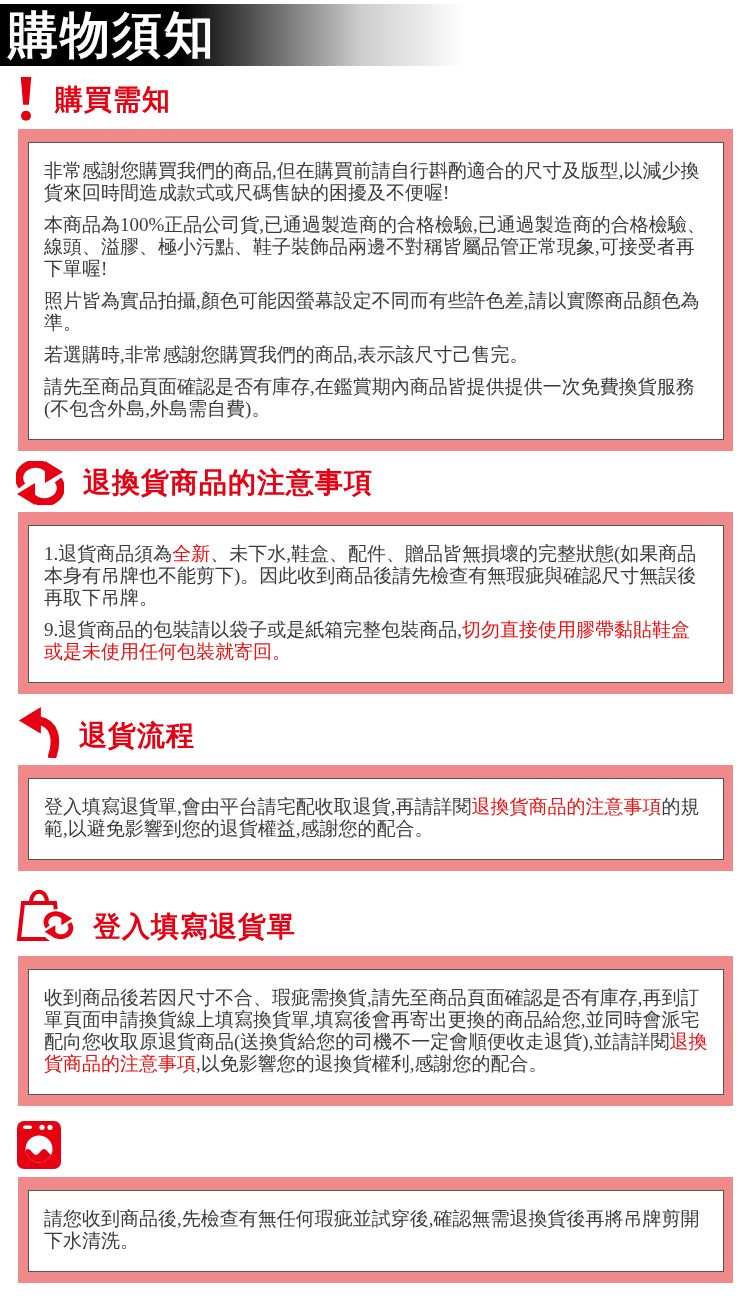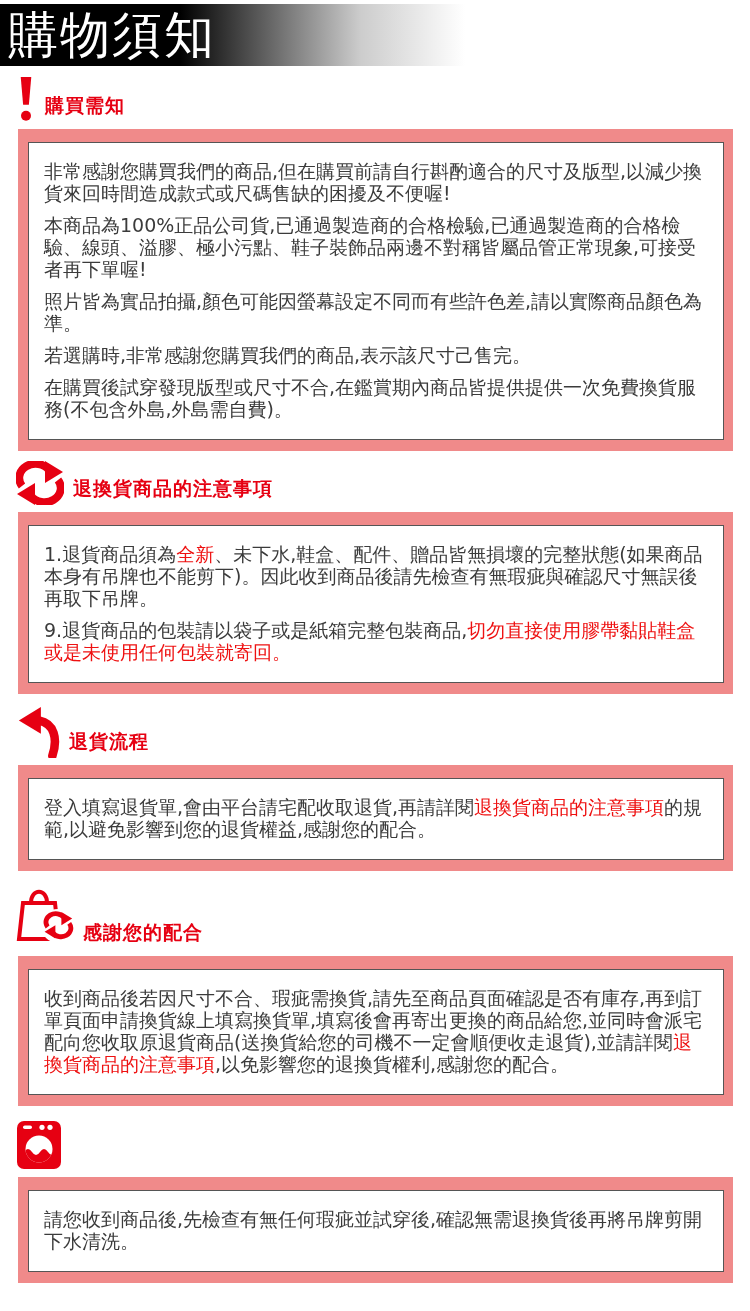--- a/index.html
+++ b/index.html
@@ -21,45 +21,46 @@
     margin-top: 4px;
     height: 62px;
     width: 100%;
     background: linear-gradient(90deg, var(--banner-black) 0%, var(--banner-black) 24%, #cccccc 48%, #ffffff 62%, #ffffff 100%);
     display: flex;
     align-items: center;
   }
   .banner h1 {
     color: #ffffff;
     font-size: 50px;
-    font-weight: normal;
+    font-weight: bold;
     line-height: 1;
     margin-left: 8px;
     letter-spacing: 2px;
   }
   .notice-section { margin-top: 10px; }
   .sec-head {
     display: flex;
     align-items: flex-end;
     margin: 6px 18px 7px 16px;
   }
   .sec-head .icon { flex: 0 0 auto; color: var(--accent-red); display: block; }
   .sec-head h2 {
     color: var(--accent-red);
-    font-size: 19px;
+    font-size: 28px;
     font-weight: bold;
-    margin-left: 9px;
+    margin-left: 19px;
     padding-bottom: 3px;
     letter-spacing: 1px;
     white-space: nowrap;
   }
   .pink-box {
     margin: 0 17px 0 18px;
     background: var(--box-pink);
     padding: 13px 9px 11px 10px;
+    font-family: Liberation Serif, serif;
   }
   .inner-box {
     background: #ffffff;
     border: 1px solid var(--box-border);
     padding: 7px 15px 9px 15px;
     font-size: 19px;
     line-height: 22px;
   }
   .inner-box p { margin: 10px 0; color: var(--text); }
   .inner-box .em-red { color: var(--highlight-red); }
@@ -81,21 +82,21 @@
       </svg>
     </span>
     <h2>購買需知</h2>
   </div>
   <div class="pink-box">
     <div class="inner-box">
         <p><span>非常感謝您購買我們的商品,但在購買前請自行斟酌適合的尺寸及版型,以減少換貨來回時間造成款式或尺碼售缺的困擾及不便喔!</span></p>
         <p><span>本商品為100%正品公司貨,已通過製造商的合格檢驗,已通過製造商的合格檢驗、線頭、溢膠、極小污點、鞋子裝飾品兩邊不對稱皆屬品管正常現象,可接受者再下單喔!</span></p>
         <p><span>照片皆為實品拍攝,顏色可能因螢幕設定不同而有些許色差,請以實際商品顏色為準。</span></p>
         <p><span>若選購時,非常感謝您購買我們的商品,表示該尺寸己售完。</span></p>
-        <p><span>在購買後試穿發現版型或尺寸不合,在鑑賞期內商品皆提供提供一次免費換貨服務(不包含外島,外島需自費)。</span></p>
+        <p><span>請先至商品頁面確認是否有庫存,在鑑賞期內商品皆提供提供一次免費換貨服務(不包含外島,外島需自費)。</span></p>
       </div>
   </div>
 </section>
 
 <section class="notice-section">
   <div class="sec-head">
     <span class="icon">
       <svg width="48" height="44" viewBox="0 0 48 44" aria-hidden="true">
         <path d="M6 25 A 16 14 0 0 1 33 9" fill="none" stroke="currentColor" stroke-width="8"></path>
         <polygon points="29,0 47,11 29,22" fill="currentColor"></polygon>
@@ -138,21 +139,21 @@
         <path d="M15 22 C15 7 31 7 31 22" fill="none" stroke="currentColor" stroke-width="4"></path>
         <circle cx="42" cy="45" r="17" fill="#ffffff"></circle>
         <g transform="translate(28,31) scale(0.60)">
           <path d="M6 25 A 16 14 0 0 1 33 9" fill="none" stroke="currentColor" stroke-width="8"></path>
           <polygon points="29,0 47,11 29,22" fill="currentColor"></polygon>
           <path d="M42 19 A 16 14 0 0 1 15 35" fill="none" stroke="currentColor" stroke-width="8"></path>
           <polygon points="19,22 1,33 19,44" fill="currentColor"></polygon>
         </g>
       </svg>
     </span>
-    <h2>感謝您的配合</h2>
+    <h2>登入填寫退貨單</h2>
   </div>
   <div class="pink-box">
     <div class="inner-box">
         <p><span>收到商品後若因尺寸不合、瑕疵需換貨,請先至商品頁面確認是否有庫存,再到訂單頁面申請換貨線上填寫換貨單,填寫後會再寄出更換的商品給您,並同時會派宅配向您收取原退貨商品(送換貨給您的司機不一定會順便收走退貨),並請詳閱</span><span class="em-red">退換貨商品的注意事項</span><span>,以免影響您的退換貨權利,感謝您的配合。</span></p>
       </div>
   </div>
 </section>
 
 <section class="notice-section">
   <div class="sec-head">

